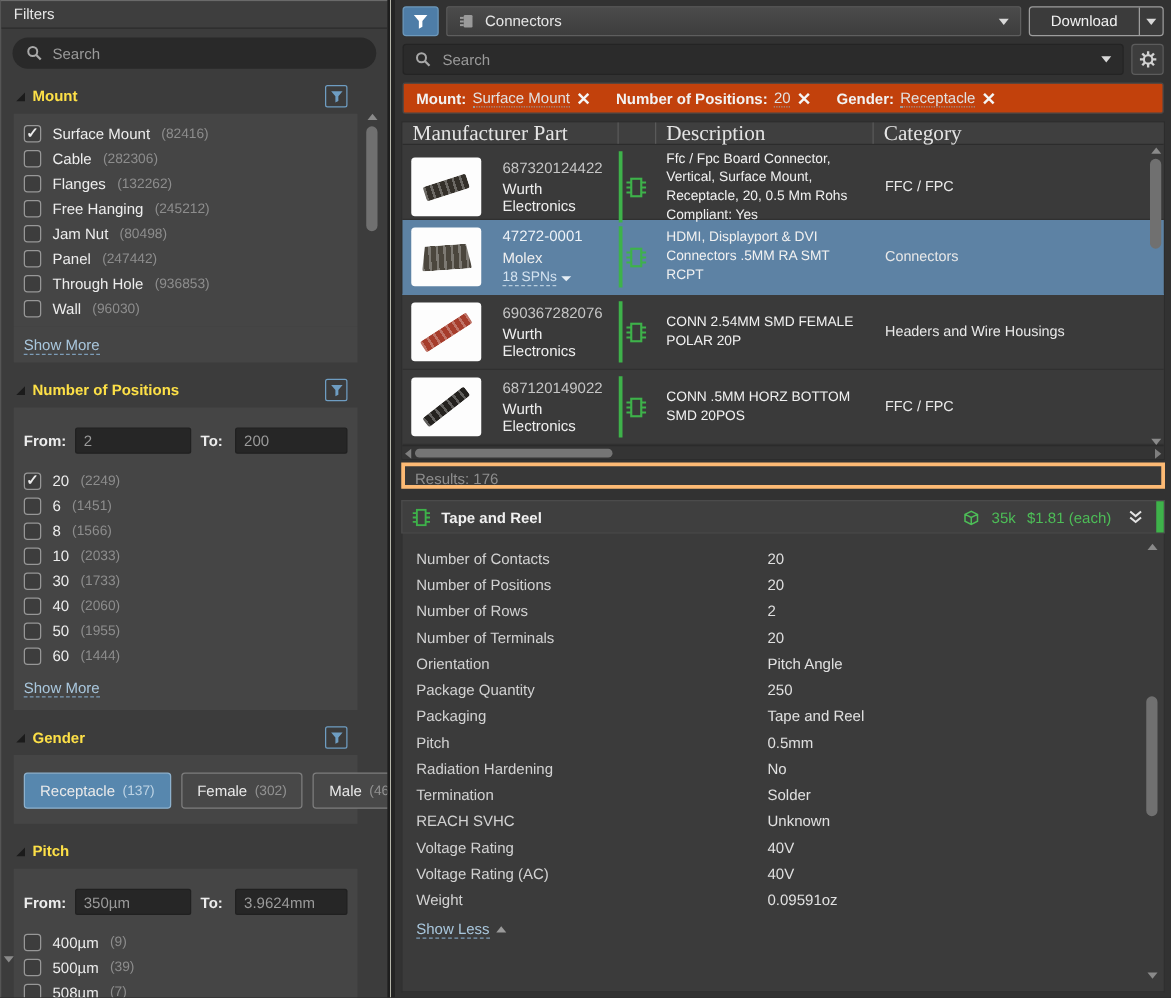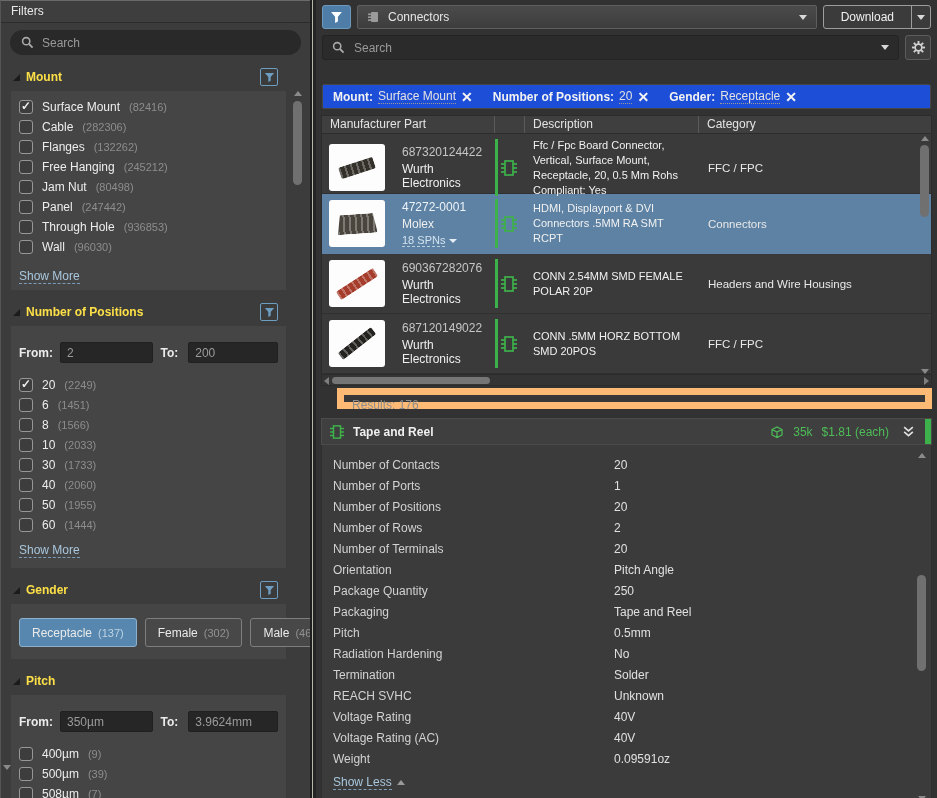--- a/index.html
+++ b/index.html
@@ -57,30 +57,30 @@
   .chev { width:0; height:0; border-left:4px solid transparent; border-right:4px solid transparent; border-top:5px solid #d8d8d8; }
   .spacer { flex:1; }
   .download-group { display:flex; align-items:stretch; height:24px; border:1px solid #9d9d9d; border-radius:3px; background:#3b3b3b; flex:none; }
   .download-main { padding:0 17px; display:flex; align-items:center; color:#f1f1f1; cursor:pointer; }
   .download-arrow { width:19px; display:flex; align-items:center; justify-content:center; border-left:1px solid #9d9d9d; cursor:pointer; }
 
   .search-row { display:flex; align-items:center; gap:6px; padding:2px 6px 4px 6px; }
   .main-search { flex:1; height:25px; background:#2b2b2b; border:1px solid #242424; border-radius:3px; display:flex; align-items:center; gap:9px; padding:0 9px; }
   .gear-btn { width:26px; height:25px; background:#3d3d3d; border:1px solid #5c5c5c; border-radius:3px; display:flex; align-items:center; justify-content:center; cursor:pointer; flex:none; }
 
-  .chips-row { margin:20px 6px 6px 6px; background:#1d4ed8; border:1px solid #474747; border-radius:2px; height:25px; display:flex; align-items:center; gap:20px; padding:0 10px; }
+  .chips-row { margin:2px 6px 6px 6px; background:#c2410c; border:1px solid #474747; border-radius:2px; height:25px; display:flex; align-items:center; gap:20px; padding:0 10px; }
   .chip { display:flex; align-items:center; gap:5px; }
   .chip-label { font-weight:bold; color:#f2f2f2; }
   .chip-value { color:#e2e2e2; border-bottom:1px dotted #9a9a9a; cursor:pointer; }
   .chip-x { color:#f5f5f5; font-weight:bold; font-size:14px; line-height:12px; cursor:pointer; }
 
   .results-table { margin:0 5px; position:relative; background:#3a3a3a; border:1px solid #2c2c2c; }
   .tgrid { display:grid; grid-template-columns:172px 30px 174px 1fr; }
   .thead { height:18px; background:#3f3f3f; border-bottom:1px solid #2c2c2c; }
-  .th { color:#e4e4e4; font-size:12px; line-height:17px; padding-left:8px; border-left:1px solid #5a5a5a; cursor:pointer; }
+  .th { color:#e4e4e4; font-size:17px; line-height:17px; padding-left:8px; border-left:1px solid #5a5a5a; cursor:pointer;font-family:Liberation Serif, serif; }
   .th:first-child { border-left:none; }
   .result-row { height:60px; border-bottom:1px solid #303030; background:#3a3a3a; cursor:pointer; }
   .result-row.selected { background:#5d82a4; border-bottom-color:#5d82a4; }
   .cell-part { display:flex; gap:17px; padding:6px 0 6px 7px; align-items:center; }
   .thumb { width:56px; height:47px; background:#fdfdfd; border-radius:3px; display:flex; align-items:center; justify-content:center; overflow:hidden; flex:none; }
   .part-shape { border-radius:2px; background-image:repeating-linear-gradient(90deg, rgba(255,255,255,.28) 0 2px, transparent 2px 6px); }
   .rbody > .result-row:nth-of-type(1) .part-shape { width:36px; height:12px; transform:rotate(-18deg); }
   .rbody > .result-row:nth-of-type(2) .part-shape { width:40px; height:20px; transform:rotate(-4deg); clip-path:polygon(9% 0,91% 0,100% 100%,0 100%); }
   .rbody > .result-row:nth-of-type(3) .part-shape { width:44px; height:10px; transform:rotate(-33deg); }
   .rbody > .result-row:nth-of-type(4) .part-shape { width:42px; height:9px; transform:rotate(-38deg); }
@@ -96,21 +96,21 @@
   .cell-desc { color:#f1f1f1; font-size:11px; line-height:1.35; display:flex; align-items:center; padding:4px 6px 4px 9px; }
   .cell-cat { color:#e8e8e8; display:flex; align-items:center; padding:0 16px 0 10px; font-size:11.5px; }
   .table-vscroll { right:1px; top:20px; height:238px; }
   .table-vscroll .thumb { top:9px; height:72px; }
   .hscroll { position:relative; height:11px; background:#343434; border-top:1px solid #2b2b2b; }
   .hscroll .hthumb { position:absolute; left:10px; top:2px; width:158px; height:7px; background:#757575; border-radius:4px; cursor:pointer; }
   .harr { width:0; height:0; position:absolute; top:2px; }
   .harr-l { left:2px; border-top:4px solid transparent; border-bottom:4px solid transparent; border-right:5px solid #7e7e7e; }
   .harr-r { right:2px; border-top:4px solid transparent; border-bottom:4px solid transparent; border-left:5px solid #7e7e7e; }
 
-  .results-bar { margin:2px 5px 0 21px; height:21px; background:#383838; border:7px solid #fdba74; color:#8e8e8e; line-height:20px; padding-left:8px; }
+  .results-bar { margin:2px 5px 0 5px; height:21px; background:#383838; border:3px solid #fdba74; color:#8e8e8e; line-height:20px; padding-left:8px; }
 
   .detail { margin:9px 5px 0 5px; height:394px; display:flex; flex-direction:column; }
   .detail-header { height:27px; background:#3f3f3f; border:1px solid #4b4b4b; display:flex; align-items:center; gap:9px; padding:0 0 0 8px; position:relative; flex:none; }
   .detail-title { font-weight:bold; color:#f0f0f0; flex:1; }
   .stock-text, .price-text { color:#4dbd57; }
   .collapse-btn { margin:0 16px 0 4px; cursor:pointer; }
   .green-stripe { position:absolute; right:0; top:0; bottom:0; width:6px; background:#3eb24a; }
   .detail-body { background:#3b3b3b; border:1px solid #2f2f2f; border-top:none; flex:1; position:relative; padding-top:9px; overflow:hidden; }
   .prop-row { display:grid; grid-template-columns:281px 1fr; height:21px; align-items:center; padding-left:11px; }
   .prop-label { color:#d2d2d2; }
@@ -589,24 +589,20 @@
       <span class="green-stripe"></span>
     </div>
     <div class="detail-body">
       <div>
 
           <div class="prop-row">
             <span class="prop-label">Number of Contacts</span>
             <span class="prop-value">20</span>
           </div>
 
-          <div class="prop-row">
-            <span class="prop-label">Number of Ports</span>
-            <span class="prop-value">1</span>
-          </div>
 
           <div class="prop-row">
             <span class="prop-label">Number of Positions</span>
             <span class="prop-value">20</span>
           </div>
 
           <div class="prop-row">
             <span class="prop-label">Number of Rows</span>
             <span class="prop-value">2</span>
           </div>

